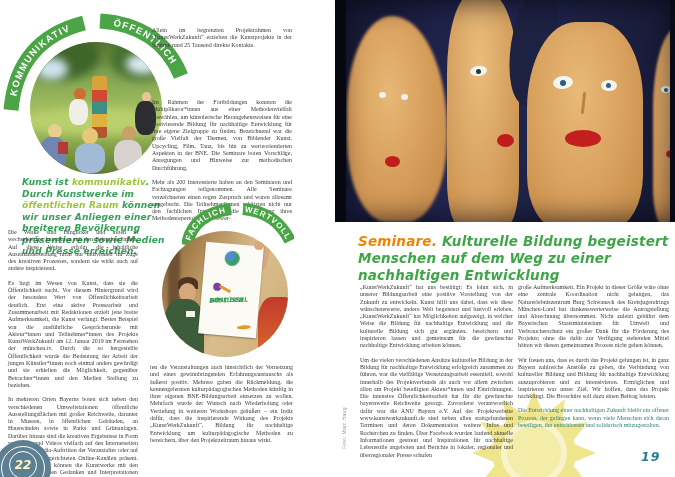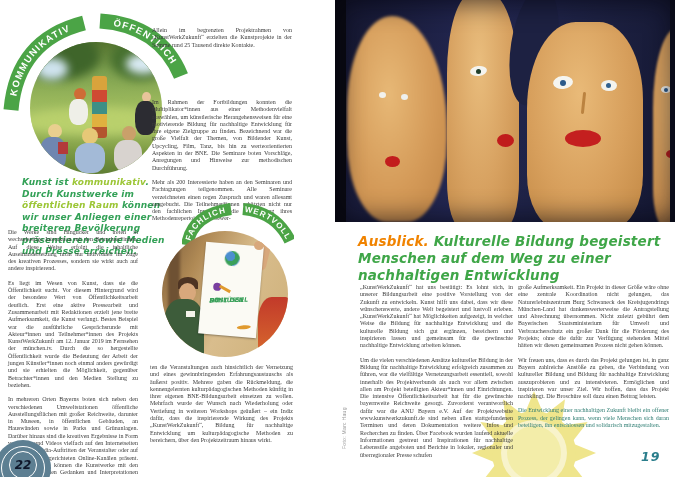--- a/index.html
+++ b/index.html
@@ -98,21 +98,21 @@
   .photo3 .vig{left:0;top:0;width:340px;height:222px;box-shadow:inset 0 0 28px rgba(5,5,15,.8);}
 
   
   .ribbon-text{fill:#ffffff;font-family:"Liberation Sans",sans-serif;font-weight:bold;}
 
   
   .badge22{position:absolute;left:-5px;top:440px;width:56px;height:56px;border-radius:50%;background:#5d7f92;}
   .badge22 .ring{position:absolute;left:6px;top:6px;width:42px;height:42px;border:1.4px solid #ffffff;border-radius:50%;}
   .badge22 .num-ring{position:absolute;left:14px;top:11px;width:26px;height:26px;border:1.4px solid #ffffff;border-radius:50%;
       display:flex;align-items:center;justify-content:center;}
-  .badge22 .num{color:#0f172a;font-family:"DejaVu Sans",sans-serif;font-weight:bold;font-style:italic;font-size:12px;}
+  .badge22 .num{color:#fef9c3;font-family:"DejaVu Sans",sans-serif;font-weight:bold;font-style:italic;font-size:12px;}
   .page23{position:absolute;left:641px;top:449px;color:#2b7e8c;font-family:"DejaVu Sans",sans-serif;
       font-weight:bold;font-style:italic;font-size:12.5px;letter-spacing:1px;}
   .credit{position:absolute;left:341px;top:449px;transform:rotate(-90deg);transform-origin:0 0;
       font-family:"Liberation Sans",sans-serif;font-size:5px;color:#9a9a9a;white-space:nowrap;letter-spacing:.3px;}
 </style>
 </head>
 <body>
 
 <div class="spread">
 
@@ -233,21 +233,21 @@
     <div class="w4p"></div>
     <div class="w4m"></div>
     <div class="edgeL"></div>
     <div class="edgeR"></div>
     <div class="vig"></div>
   </div>
 
   <div class="credit">Foto: Marc Haug</div>
 
   <div class="headline hand">
-    <span class="accent">Ausblick.</span><span> Kulturelle Bildung begeistert Menschen auf dem Weg zu einer nachhaltigen Entwicklung</span>
+    <span class="accent">Seminare.</span><span> Kulturelle Bildung begeistert Menschen auf dem Weg zu einer nachhaltigen Entwicklung</span>
   </div>
 
   <svg class="abs" style="left:468px;top:391px;z-index:0;" width="136" height="86" viewBox="0 0 136 86">
     <g fill="#efe58c">
       <g transform="translate(66,62)">
         <g id="rays">
           <polygon points="-9,-40 9,-40 0,-62"></polygon>
           <polygon points="-9,-40 9,-40 0,-62" transform="rotate(30)"></polygon>
           <polygon points="-9,-40 9,-40 0,-62" transform="rotate(60)"></polygon>
           <polygon points="-9,-40 9,-40 0,-62" transform="rotate(90)"></polygon>

